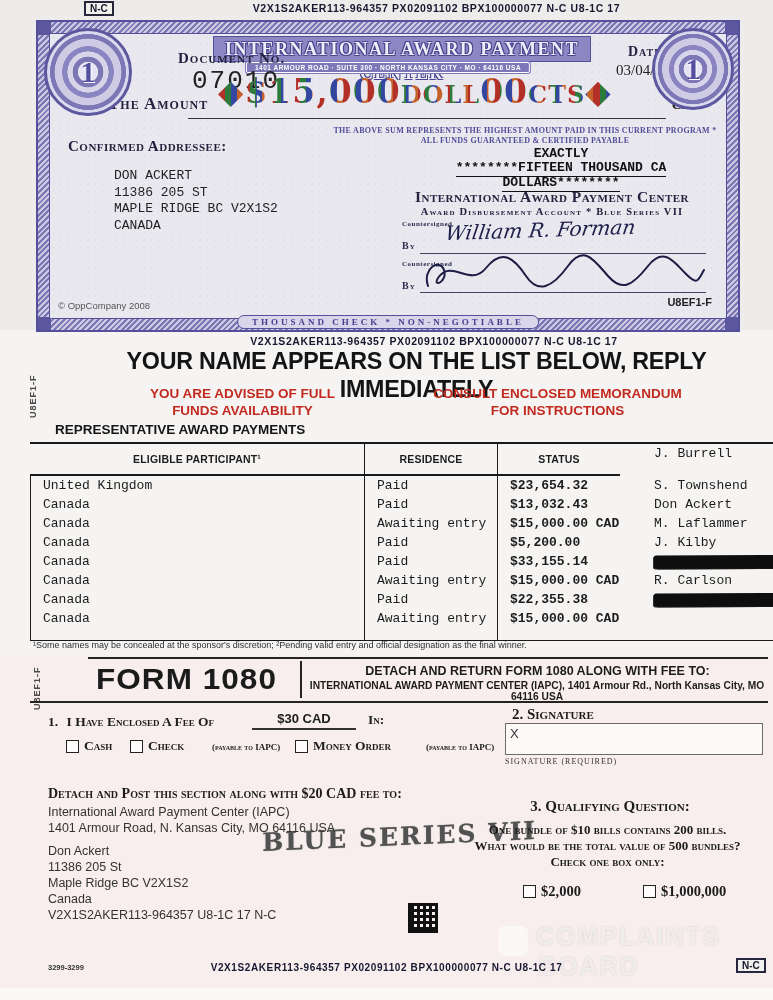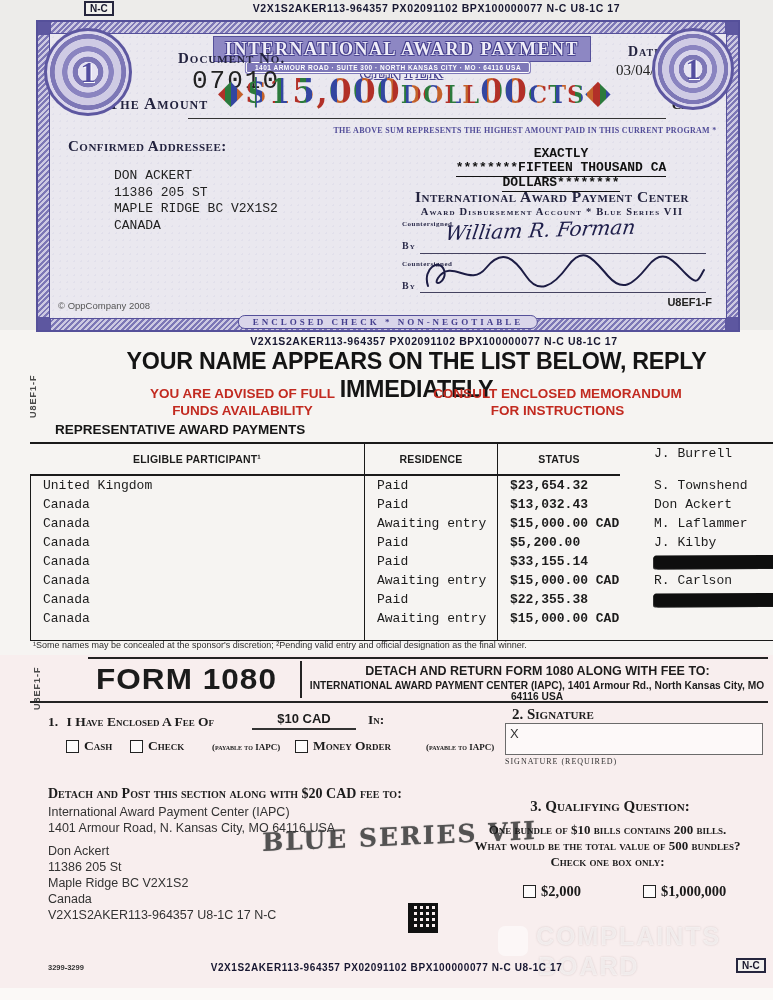--- a/index.html
+++ b/index.html
@@ -110,20 +110,21 @@
       <div class="abs" style="left:566px;top:28px;font-family:'Liberation Serif',serif;font-size:15px;color:#222;">03/04/09</div>
 
       <div class="abs amount-art" style="left:168px;top:38px;"><span>◆</span><span>$15,000</span><span class="small">DOLL</span><span>00</span><span class="small">CTS</span><span>◆</span></div>
 
       <div class="abs scb" style="left:58px;top:60px;font-size:17px;letter-spacing:1px;color:#23233f;">The Amount</div>
       <div class="abs amount-line" style="left:138px;top:84px;width:478px;"></div>
       <div class="abs" style="left:622px;top:62px;font-family:'Liberation Serif',serif;font-style:italic;font-weight:bold;font-size:15px;color:#222;">CAD</div>
 
       <div class="abs notes" style="left:280px;right:6px;top:92px;">
         <div>THE ABOVE SUM REPRESENTS THE HIGHEST AMOUNT PAID IN THIS CURRENT PROGRAM *</div>
+        <div>ALL FUNDS GUARANTEED &amp; CERTIFIED PAYABLE</div>
       </div>
 
       <div class="abs scb" style="left:18px;top:104px;font-size:15px;letter-spacing:.5px;color:#23233f;">Confirmed Addressee:</div>
 
       <div class="abs mono" style="left:350px;right:4px;top:126px;font-weight:bold;font-size:13px;text-align:center;color:#111;"><span style="border-bottom:1.5px solid #111;padding-bottom:1px;">********FIFTEEN THOUSAND CA DOLLARS********</span></div>
       <div class="abs mono" style="left:350px;right:4px;top:112px;font-weight:bold;font-size:13px;text-align:center;color:#111;">EXACTLY</div>
 
       <div class="abs mono" style="left:64px;top:134px;font-size:13px;line-height:16.5px;color:#222;">
         <div>DON ACKERT</div>
         <div>11386 205 ST</div>
@@ -143,21 +144,21 @@
       <svg class="abs" style="left:368px;top:220px;" width="290" height="40" viewBox="0 0 290 40">
         <path d="M10 32 C 4 14, 22 4, 26 16 C 30 28, 14 34, 20 24 C 34 4, 52 34, 68 14 S 96 4, 108 22 S 134 34, 150 12 S 176 6, 190 22 S 214 32, 230 12 S 256 8, 268 20 S 280 26, 286 16" fill="none" stroke="#1c1c44" stroke-width="2" stroke-linecap="round"></path>
       </svg>
       <div class="abs by-label" style="left:352px;top:246px;">By</div>
       <div class="abs sigline" style="left:370px;right:20px;top:258px;"></div>
 
       <div class="abs" style="right:14px;top:262px;font-weight:bold;font-size:11px;color:#222;">U8EF1-F</div>
       <div class="abs" style="left:8px;top:266px;font-size:9.5px;color:#555;">© OppCompany 2008</div>
     </div>
 
-    <div class="abs facs-pill">ENCLOSED CHECK * NON-NEGOTIABLE</div>
+    <div class="abs facs-pill">THOUSAND CHECK * NON-NEGOTIABLE</div>
   </div>
 
   <div class="abs serial" style="left:95px;right:0;top:335px;">V2X1S2AKER113-964357 PX02091102 BPX100000077  N-C U8-1C 17</div>
 
   <div class="abs headline" style="left:60px;right:0;top:347px;">YOUR NAME APPEARS ON THE LIST BELOW, REPLY IMMEDIATELY</div>
   <div class="abs vtext" style="left:28px;top:358px;height:60px;">U8EF1-F</div>
 
   <div class="abs red-adv" style="left:110px;top:385px;width:265px;">
     <div>YOU ARE ADVISED OF FULL</div>
     <div>FUNDS AVAILABILITY</div>
@@ -231,21 +232,21 @@
   <div class="abs form-title" style="left:96px;top:662px;">FORM 1080</div>
   <div class="abs rule" style="left:300px;top:661px;width:2px;height:37px;"></div>
   <div class="abs ret1" style="left:310px;top:664px;width:455px;">DETACH AND RETURN FORM 1080 ALONG WITH FEE TO:</div>
   <div class="abs ret2" style="left:306px;top:680px;width:462px;">INTERNATIONAL AWARD PAYMENT CENTER (IAPC), 1401 Armour Rd., North Kansas City, MO 64116 USA</div>
   <div class="abs rule" style="left:30px;top:701px;width:738px;height:2px;"></div>
 
   <div class="abs" style="left:48px;top:712px;">
     <span class="optlbl">1.</span>
     <span class="optlbl" style="margin-left:4px;">I Have Enclosed A Fee Of</span>
   </div>
-  <div class="abs" style="left:258px;top:711px;width:92px;text-align:center;font-weight:bold;font-size:13px;">$10 CAD</div>
+  <div class="abs" style="left:258px;top:711px;width:92px;text-align:center;font-weight:bold;font-size:13px;">$30 CAD</div>
   <div class="abs rule" style="left:252px;top:728px;width:104px;height:1.5px;background:#333;"></div>
   <div class="abs optlbl" style="left:368px;top:712px;">In:</div>
 
   <div class="abs optlbl" style="left:512px;top:706px;font-size:15px;">2. Signature</div>
   <div class="abs sigbox" style="left:505px;top:723px;">
     <span style="font-size:13px;margin:2px 0 0 4px;display:inline-block;color:#333;">X</span>
   </div>
   <div class="abs" style="left:505px;top:757px;width:256px;text-align:left;font-family:'Liberation Serif',serif;font-size:8px;letter-spacing:1px;color:#333;">SIGNATURE (REQUIRED)</div>
 
   <span class="abs checkbox" style="left:66px;top:740px;"></span>

